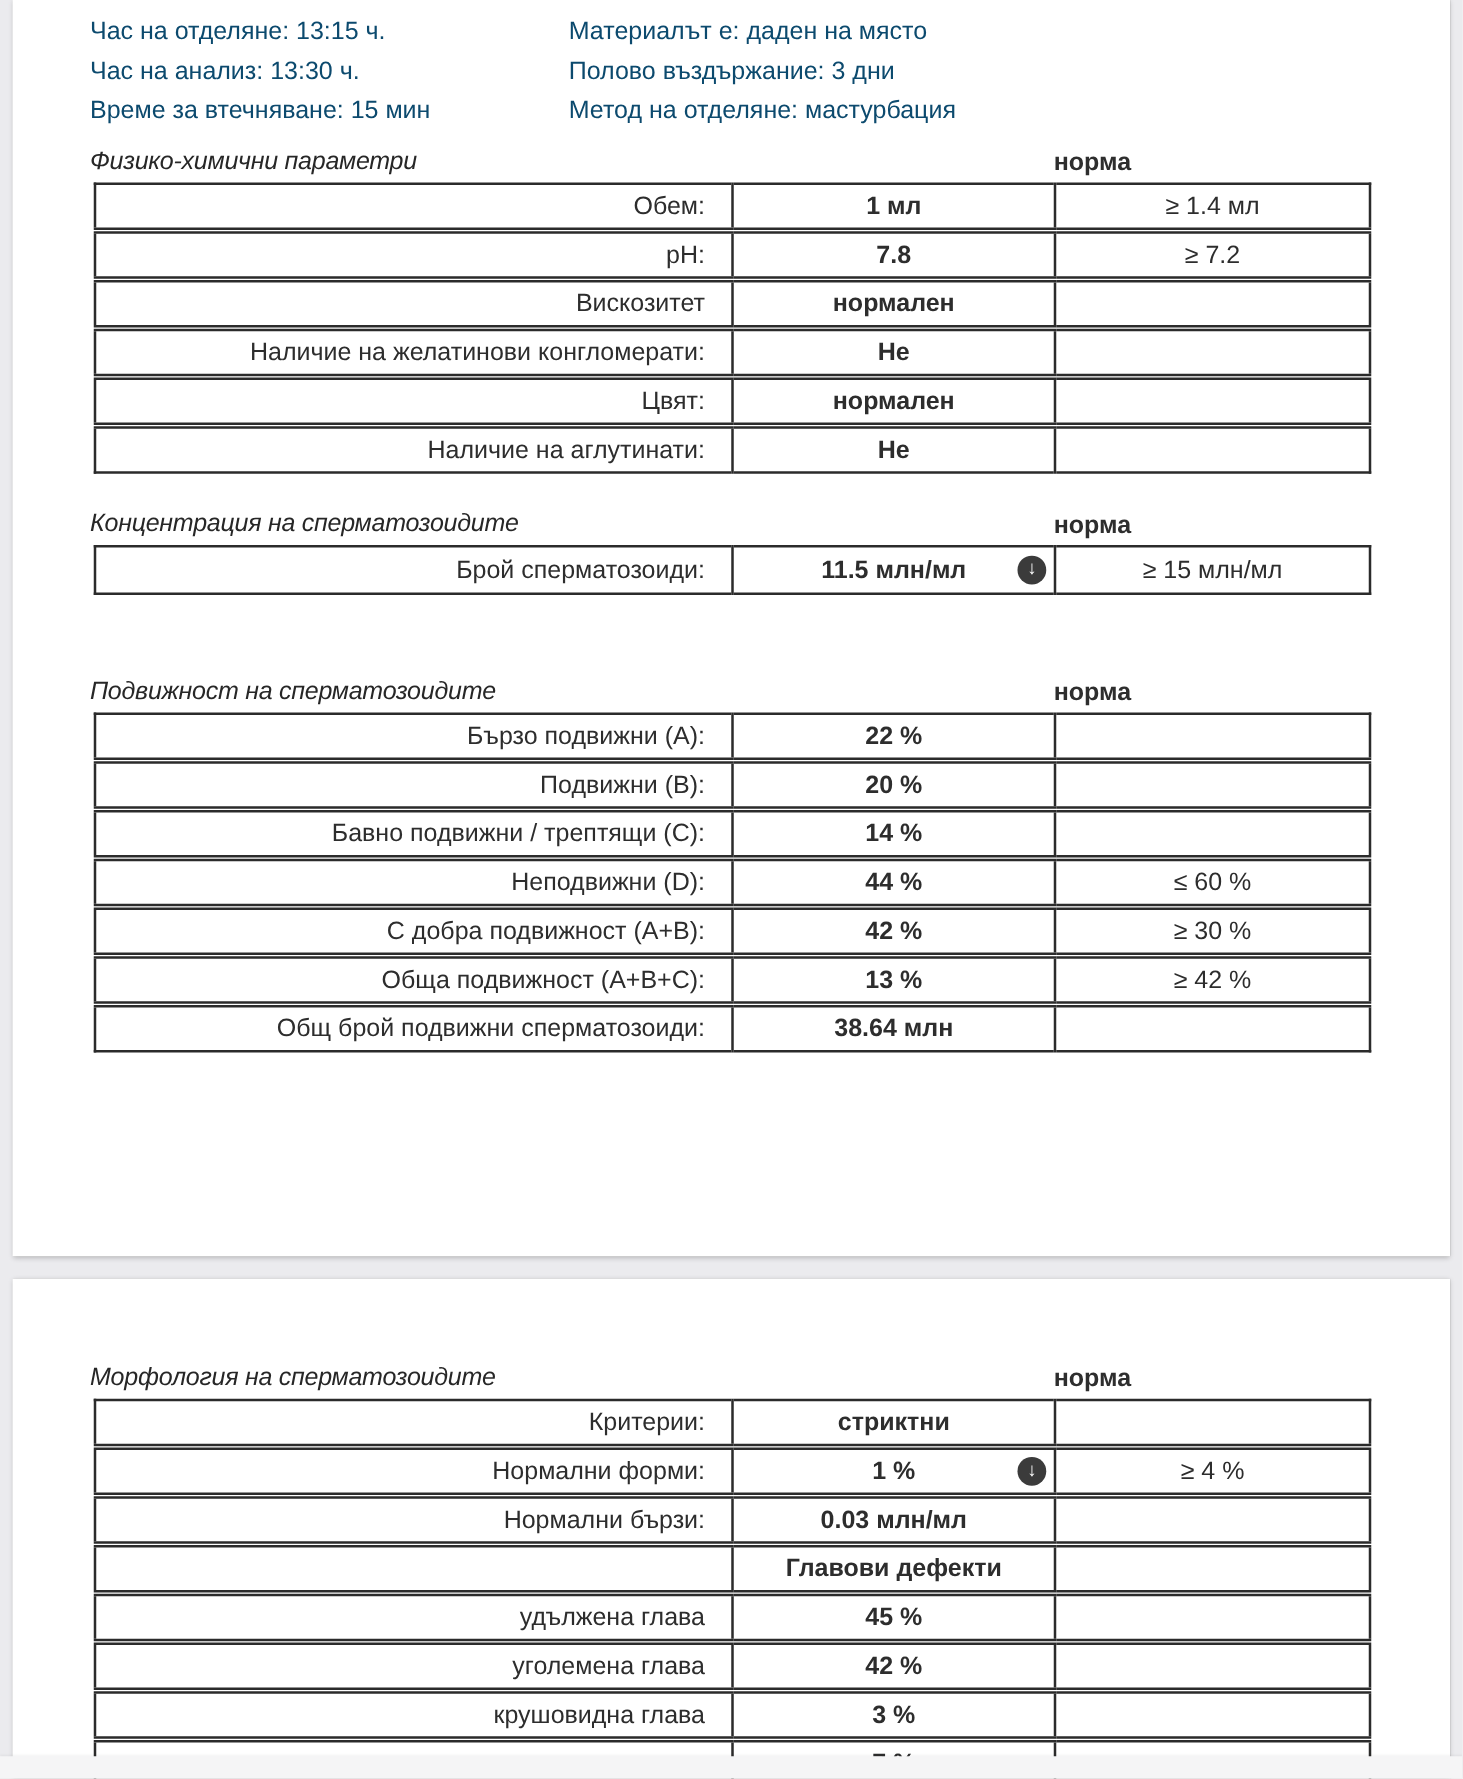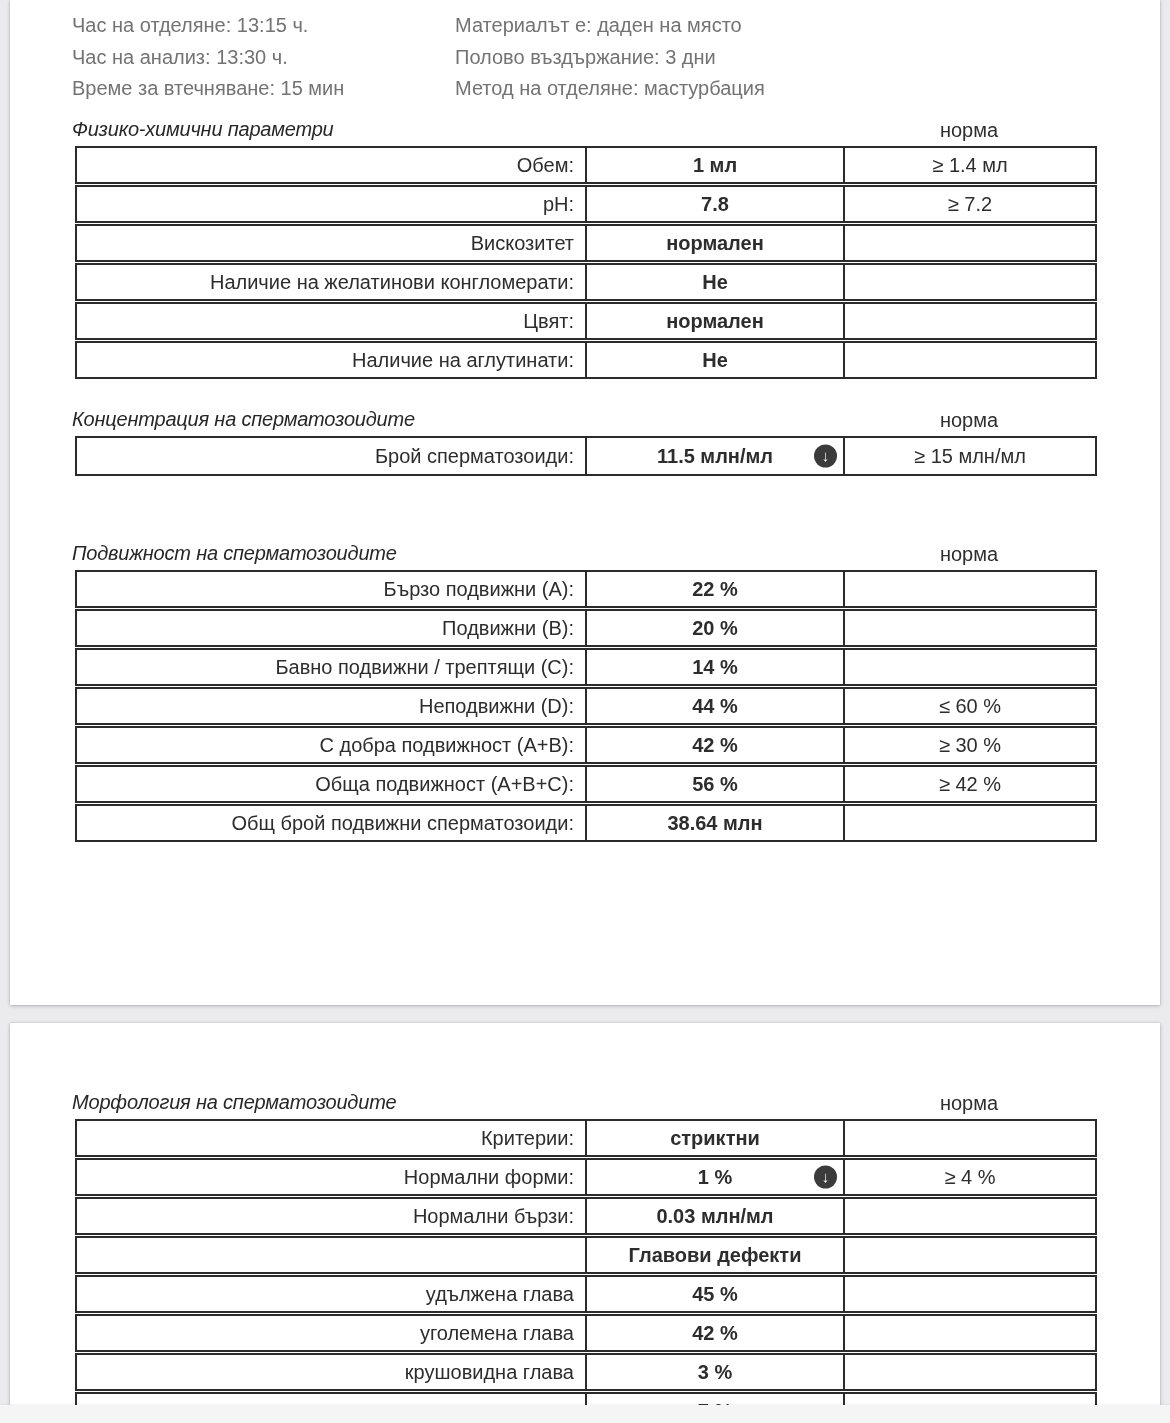--- a/index.html
+++ b/index.html
@@ -25,21 +25,21 @@
   }
   #page1 { top: 0; height: 1005px; }
   #page2 { top: 1023px; height: 400px; }
 
   
   .header-col {
     position: absolute;
     top: 10px;
     font-size: 20px;
     line-height: 31.5px;
-    color: #737373;
+    color: #0c4a6e;
     white-space: nowrap;
   }
   #hdr-left  { left: 62px; }
   #hdr-right { left: 445px; }
 
   
   .report-section {
     position: absolute;
     left: 0;
     width: 1150px;
@@ -60,23 +60,22 @@
     font-weight: normal;
     font-style: italic;
     color: #272727;
     letter-spacing: -0.2px;
   }
   .sec-norm {
     position: absolute;
     left: 771px;
     top: 1px;
     width: 252px;
-    text-align: center;
     font-size: 20px;
-    font-weight: normal;
+    font-weight: bold;
     font-style: normal;
     color: #2e2e2e;
   }
 
   .sec-table {
     position: absolute;
     left: 65px;
     top: 28px;
     width: 1020px;
     border-collapse: collapse;
@@ -94,21 +93,21 @@
     color: #2d2d2d;
     vertical-align: middle;
     overflow: hidden;
     white-space: nowrap;
   }
   #p1-sections .sec-1 td { height: 36px; margin-left: 20px; }
 
   .sec-table td + td { border-left: 2px solid #2b2b2b; }
   .sec-table tr + tr td { border-top: 5px double #2b2b2b; }
 
-  td.c-label { text-align: right; padding-right: 11px; font-weight: normal; }
+  td.c-label { text-align: right; padding-right: 21px; font-weight: normal; }
   td.c-value { text-align: center; font-weight: bold; position: relative; }
   td.c-norm  { text-align: center; font-weight: normal; }
 
   .flag-icon {
     position: absolute;
     right: 6px;
     top: 50%;
     transform: translateY(-50%);
     width: 23px;
     height: 23px;
@@ -258,21 +257,21 @@
   </tr>
 
   <tr class="result-row">
     <td class="c-label">С добра подвижност (А+В):</td>
     <td class="c-value"><span class="val-text">42 %</span></td>
     <td class="c-norm">≥ 30 %</td>
   </tr>
 
   <tr class="result-row">
     <td class="c-label">Обща подвижност (А+В+С):</td>
-    <td class="c-value"><span class="val-text">56 %</span></td>
+    <td class="c-value"><span class="val-text">13 %</span></td>
     <td class="c-norm">≥ 42 %</td>
   </tr>
 
   <tr class="result-row">
     <td class="c-label">Общ брой подвижни сперматозоиди:</td>
     <td class="c-value"><span class="val-text">38.64 млн</span></td>
     <td class="c-norm"></td>
   </tr>
 </tbody>
     </table>

